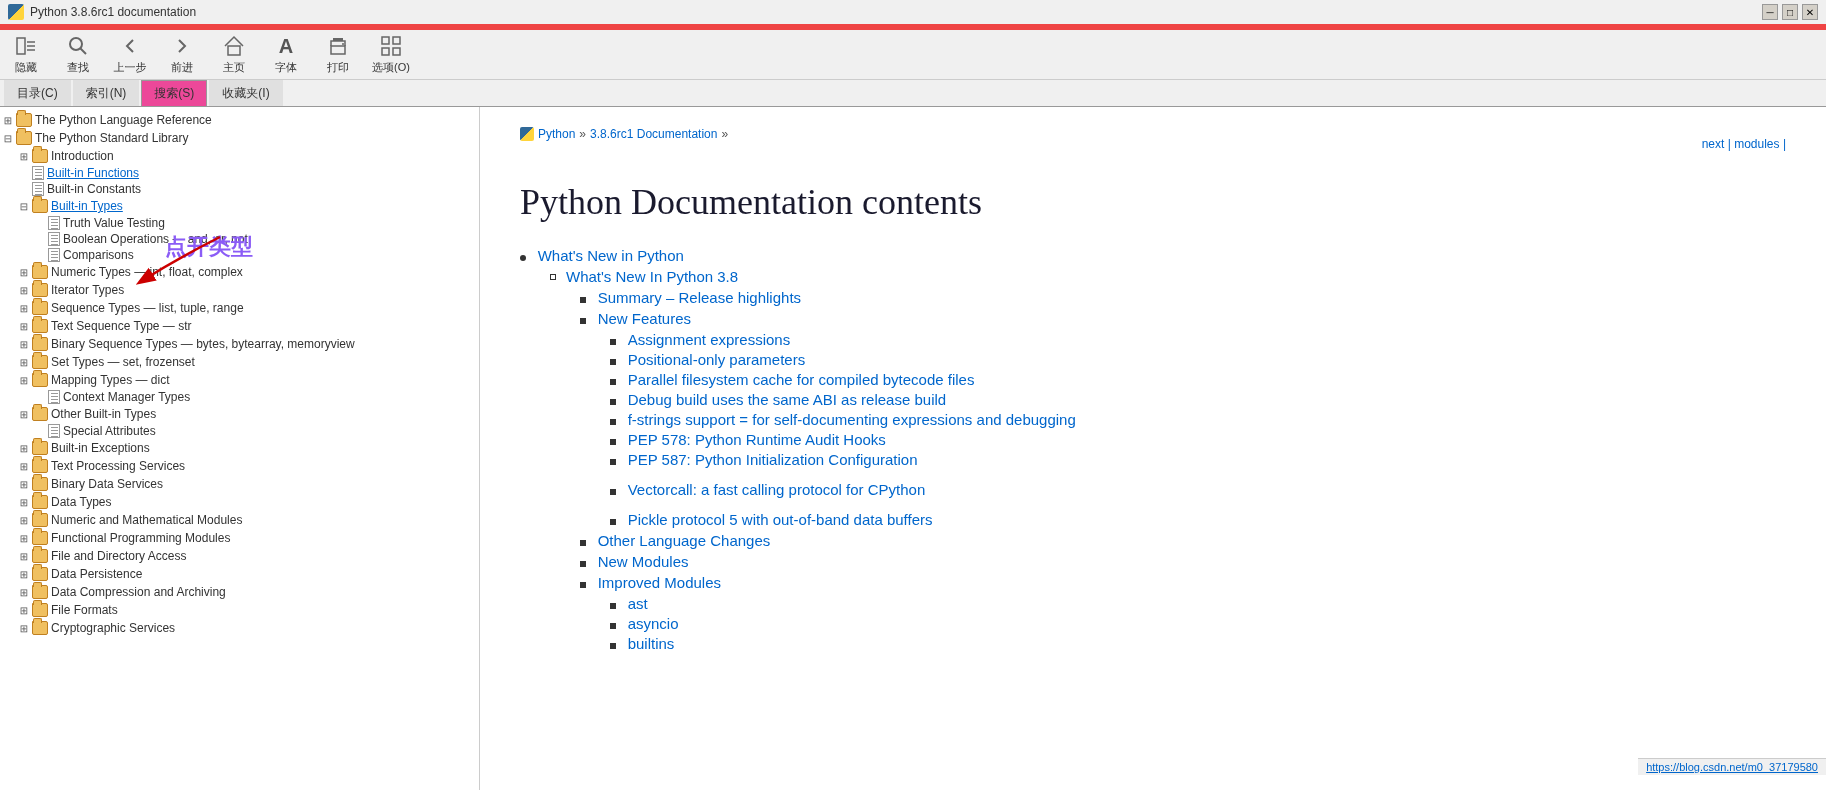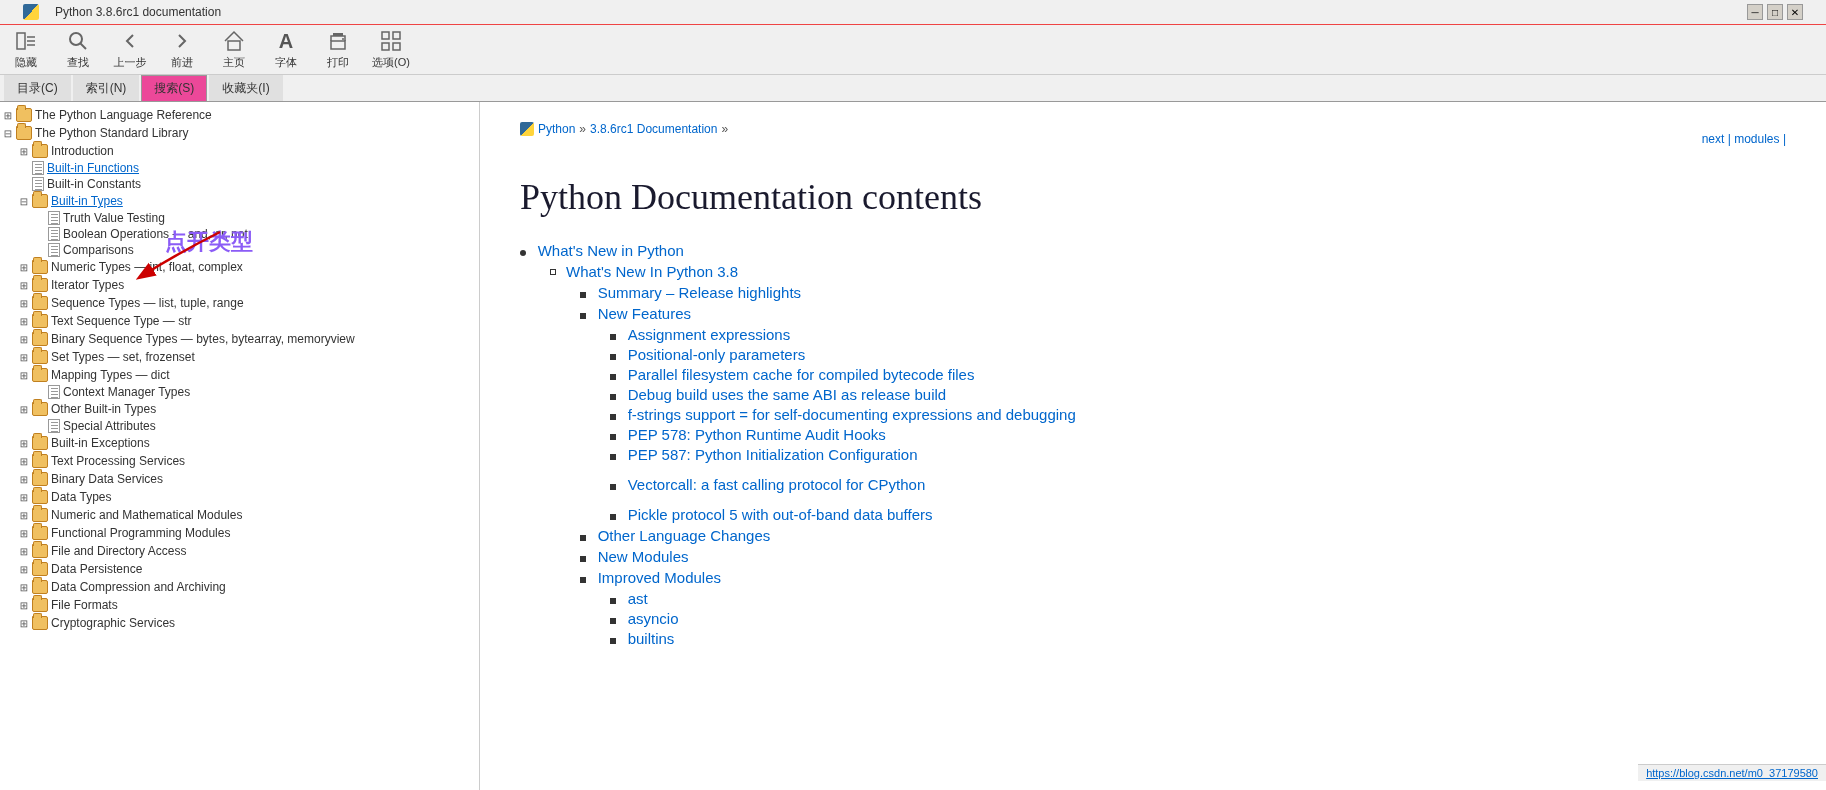--- a/index.html
+++ b/index.html
@@ -1,25 +1,25 @@
 <!DOCTYPE html>
 <html><head>
   <meta charset="utf-8">
   <style>
     * { margin: 0; padding: 0; box-sizing: border-box; }
     body { font-family: 'Microsoft YaHei', 'SimSun', Arial, sans-serif; font-size: 13px; background: #fff; overflow: hidden; }
 
     
     .title-bar {
       background: #f0f0f0;
-      border-bottom: 1px solid #ef4444;
-      padding: 4px 23px;
+      border-bottom: 6px solid #ef4444;
+      padding: 4px 8px;
       display: flex;
       align-items: center;
-      gap: 16px;
+      gap: 6px;
       font-size: 13px;
     }
     .title-bar .python-icon {
       width: 16px; height: 16px;
       background: linear-gradient(135deg, #306998 50%, #FFD43B 50%);
       border-radius: 2px;
       flex-shrink: 0;
     }
     .title-bar-text { font-size: 12px; color: #333; }
     .title-bar-controls { margin-left: auto; display: flex; gap: 4px; }
@@ -227,21 +227,21 @@
     .left-panel::-webkit-scrollbar-track { background: #f0f0f0; }
     .left-panel::-webkit-scrollbar-thumb { background: #c0c0c0; border: 1px solid #999; }
 
     .right-panel::-webkit-scrollbar { width: 12px; }
     .right-panel::-webkit-scrollbar-track { background: #f0f0f0; }
     .right-panel::-webkit-scrollbar-thumb { background: #c0c0c0; border: 1px solid #999; }
 
     
     .status-bar {
       position: fixed;
-      bottom: 9px;
+      bottom: 15px;
       right: 0;
       background: #f0f0f0;
       border-top: 1px solid #ccc;
       padding: 2px 8px;
       font-size: 11px;
       color: #0066cc;
       text-decoration: underline;
     }
   </style>
 </head>

